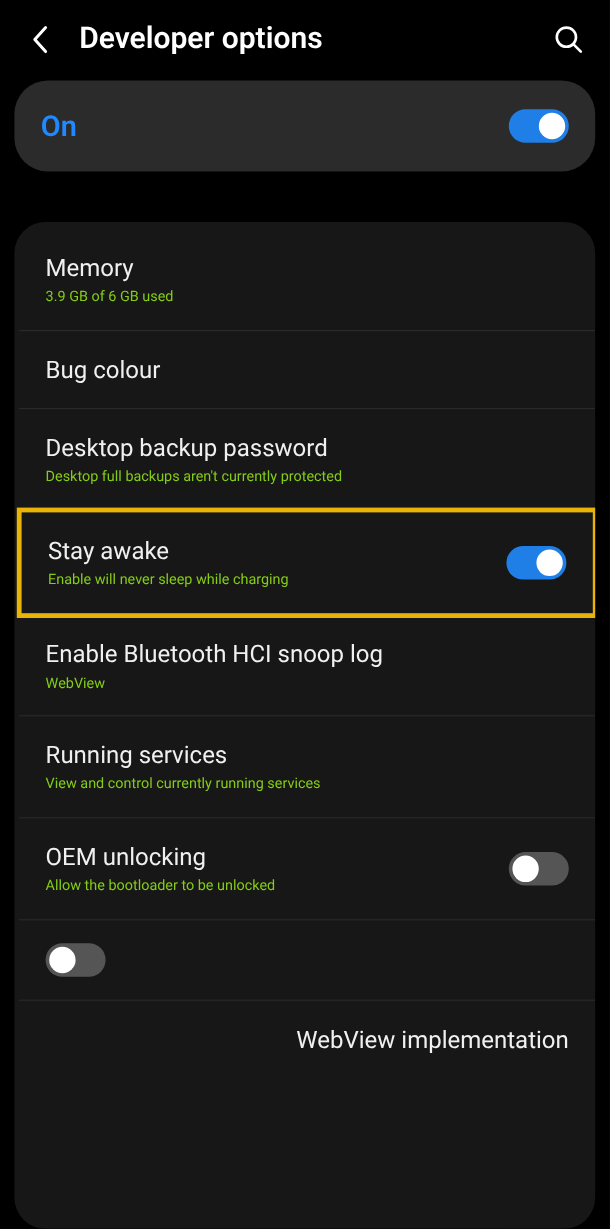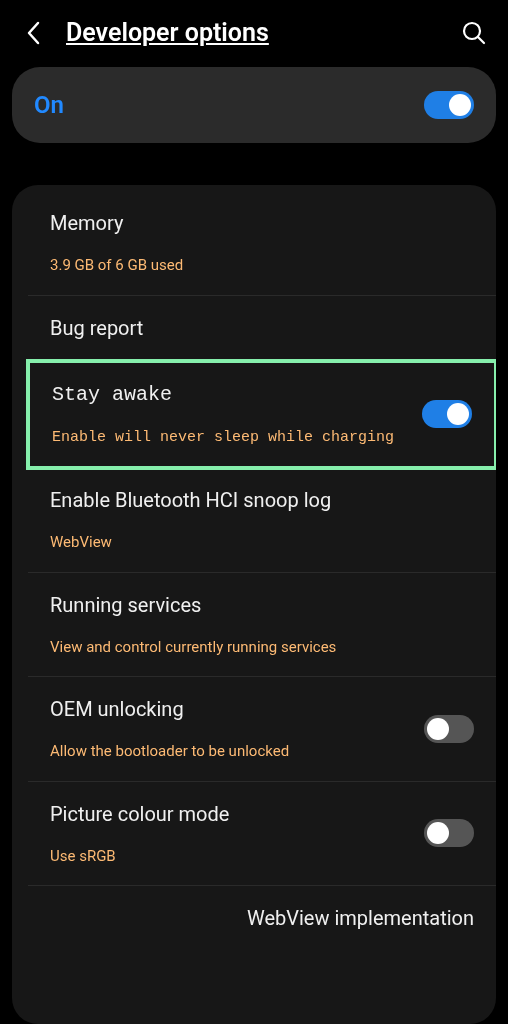--- a/index.html
+++ b/index.html
@@ -15,21 +15,20 @@
     width: 100%;
     height: 100%;
     background: #000;
     display: flex;
     flex-direction: column;
   }
   .header {
     display: flex;
     align-items: center;
     padding: 18px 20px 20px 20px;
-    text-decoration: underline;
   }
   .back-icon {
     width: 28px;
     height: 28px;
     display: flex;
     align-items: center;
     justify-content: center;
     cursor: pointer;
     margin-right: 18px;
   }
@@ -78,51 +77,50 @@
     background: #fff;
     position: absolute;
     top: 3px;
   }
   .toggle.on .knob { right: 3px; }
   .toggle.off .knob { left: 3px; }
   .panel {
     margin: 42px 12px 0 12px;
     background: #171717;
     border-radius: 26px;
-    padding: 6px 0 0 16px;
+    padding: 6px 0 0 4px;
     flex: 1;
     overflow: hidden;
   }
   .item {
     padding: 19px 22px;
     display: flex;
     align-items: center;
     justify-content: space-between;
     border-bottom: 1px solid #2a2a2a;
     position: relative;
   }
   .item:last-child { border-bottom: none; text-align: right; }
   .item-text { flex: 1; }
   .item-title {
     font-size: 20px;
     color: #f0f0f0;
     line-height: 1.3;
   }
   .item-sub {
-    font-size: 15px;
-    color: #fdba74;
-    margin-top: 20px;
+    font-size: 12px;
+    color: #84cc16;
+    margin-top: 4px;
     line-height: 1.3;
   }
   .highlight {
-    border: 4px solid #86efac;
+    border: 4px solid #eab308;
     margin: -2px -2px;
     position: relative;
     z-index: 2;
-    font-family: Liberation Mono, monospace;
   }
 </style>
 </head>
 <body>
 
 <div class="screen">
 
   <div class="header">
     <div class="back-icon">
       <svg width="18" height="28" viewBox="0 0 18 28" fill="none">
@@ -149,24 +147,30 @@
 
     <div class="item">
       <div class="item-text">
         <div class="item-title">Memory</div>
         <div class="item-sub">3.9 GB of 6 GB used</div>
       </div>
     </div>
 
     <div class="item">
       <div class="item-text">
-        <div class="item-title">Bug report</div>
-      </div>
-    </div>
-
+        <div class="item-title">Bug colour</div>
+      </div>
+    </div>
+
+    <div class="item">
+      <div class="item-text">
+        <div class="item-title">Desktop backup password</div>
+        <div class="item-sub">Desktop full backups aren't currently protected</div>
+      </div>
+    </div>
 
     <div class="item highlight">
       <div class="item-text">
         <div class="item-title">Stay awake</div>
         <div class="item-sub">Enable will never sleep while charging</div>
       </div>
       <div class="toggle on">
           <div class="knob"></div>
         </div>
     </div>
@@ -189,24 +193,20 @@
       <div class="item-text">
         <div class="item-title">OEM unlocking</div>
         <div class="item-sub">Allow the bootloader to be unlocked</div>
       </div>
       <div class="toggle off">
           <div class="knob"></div>
         </div>
     </div>
 
     <div class="item">
-      <div class="item-text">
-        <div class="item-title">Picture colour mode</div>
-        <div class="item-sub">Use sRGB</div>
-      </div>
       <div class="toggle off">
           <div class="knob"></div>
         </div>
     </div>
 
     <div class="item" style="border-bottom:none;">
       <div class="item-text">
         <div class="item-title">WebView implementation</div>
       </div>
     </div>

